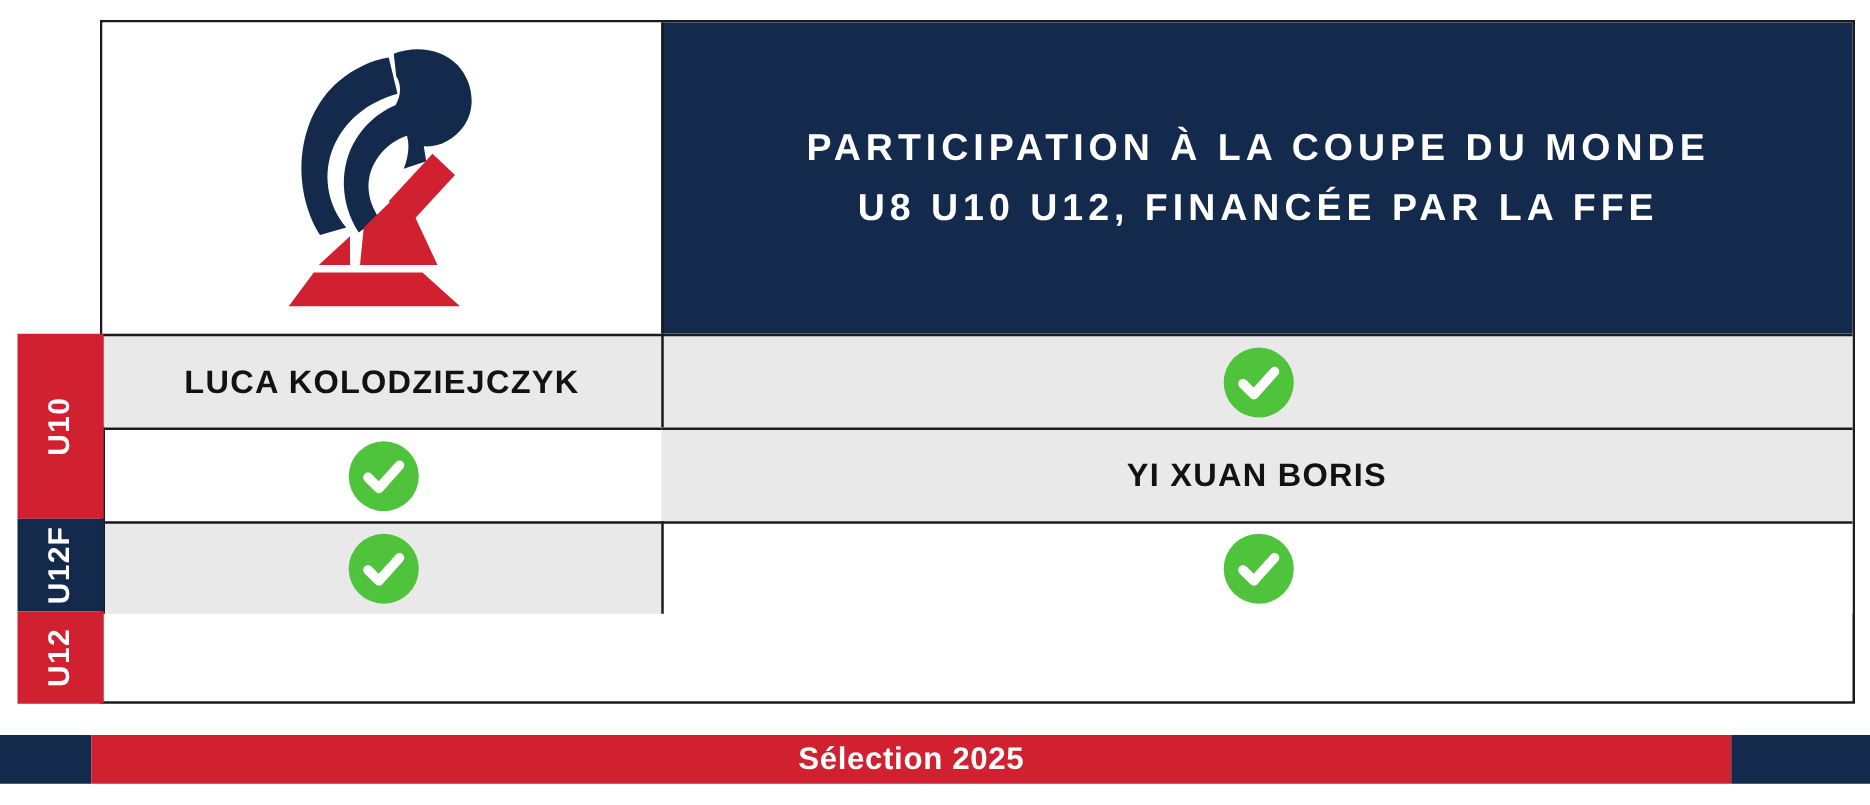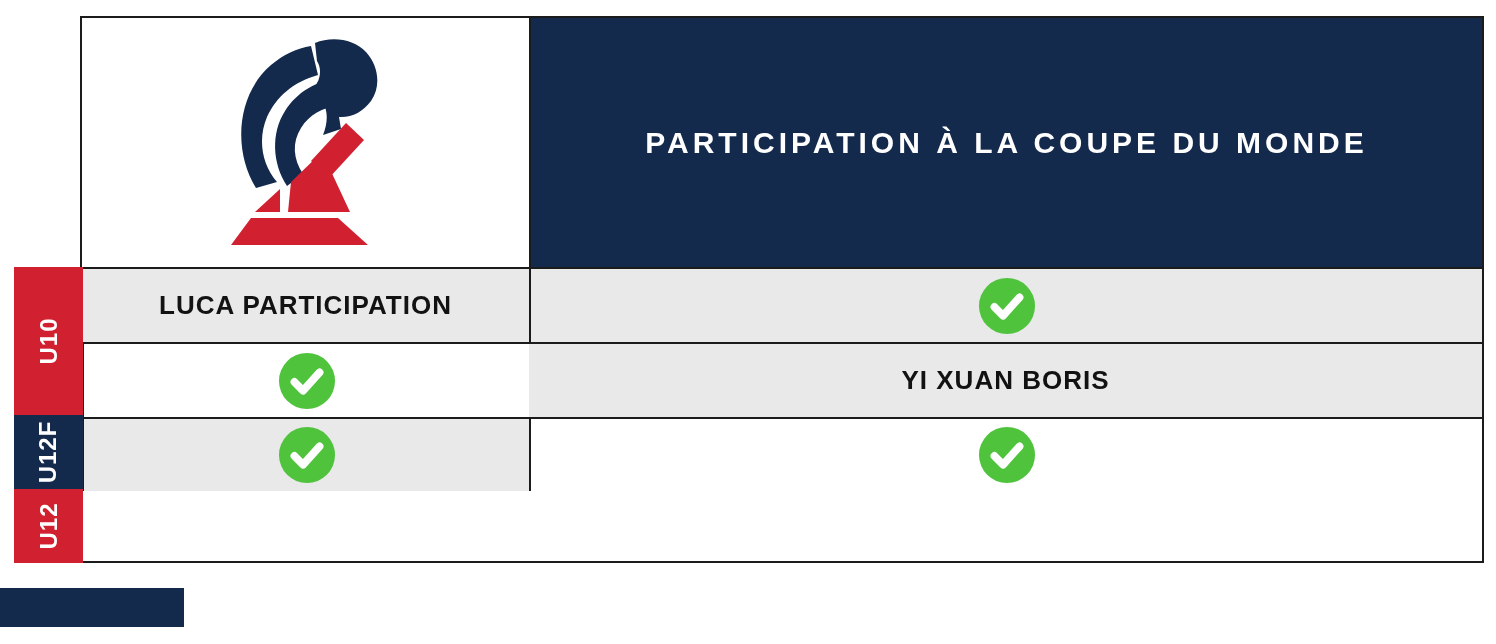--- a/index.html
+++ b/index.html
@@ -75,23 +75,24 @@
         <path d="M 24,173 L 49,173 L 49,150 Z" fill="#d1202f"></path>
 
         <path d="M 57,173 L 119,173 L 91,113 L 60,143 Z" fill="#d1202f"></path>
 
         <path d="M 0,206 L 20,179 L 107,179 L 137,206 Z" fill="#d1202f"></path>
       </svg>
     </div>
 
     <div class="cell title-cell">
       <div class="title-line">PARTICIPATION À LA COUPE DU MONDE</div>
+      <div class="title-line">U8 U10 U12, FINANCÉE PAR LA FFE</div>
     </div>
 
-    <div class="cell name-cell row-gray">LUCA PARTICIPATION</div>
+    <div class="cell name-cell row-gray">LUCA KOLODZIEJCZYK</div>
     <div class="cell check-cell row-gray">
       <svg class="check-icon" width="58" height="58" viewBox="0 0 60 60">
         <circle cx="30" cy="30" r="29" fill="#50c33d"></circle>
         <path d="M17 31 L26 40 L43 21" stroke="#ffffff" stroke-width="8" fill="none" stroke-linecap="round" stroke-linejoin="round"></path>
       </svg>
     </div>
 
     <div class="cell check-cell row-white">
       <svg class="check-icon" width="58" height="58" viewBox="0 0 60 60">
         <circle cx="30" cy="30" r="29" fill="#50c33d"></circle>
@@ -123,16 +124,19 @@
     <div class="side-seg seg-u12f">
       <span class="side-label">U12F</span>
     </div>
     <div class="side-seg seg-u12">
       <span class="side-label">U12</span>
     </div>
   </div>
 
   <div class="footer">
     <div class="footer-navy-left"></div>
+    <div class="footer-red">
+      <span class="footer-text">Sélection 2025</span>
+    </div>
     <div class="footer-navy-right"></div>
   </div>
 
 </div>
 
 </body></html>

